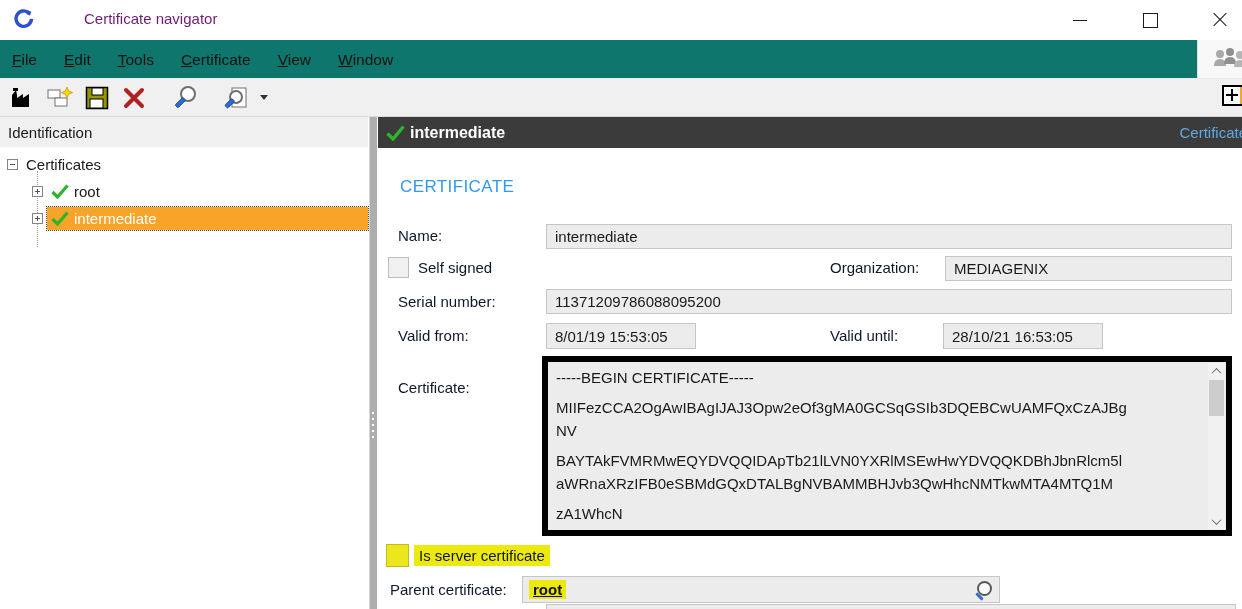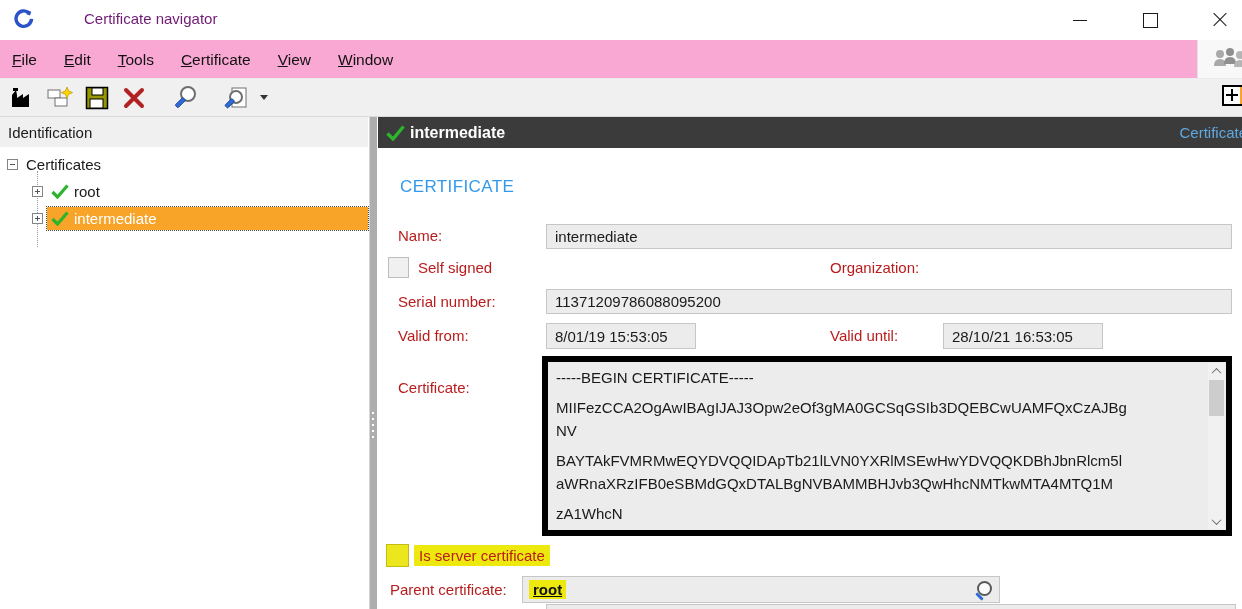--- a/index.html
+++ b/index.html
@@ -10,21 +10,21 @@
   .app-icon{position:absolute;left:13px;top:9px;width:21px;height:21px;}
   .window-title{position:absolute;left:40px;top:10px;font-size:15px;color:#701a75;margin-left:44px;}
   .winbtn{position:absolute;top:0;width:44px;height:40px;display:flex;align-items:center;justify-content:center;}
   .winbtn.min{left:1058px}.winbtn.max{left:1128px}.winbtn.close{left:1198px}
   .glyph-min{width:14px;height:0;border-top:1.6px solid #1a1a1a;}
   .glyph-max{width:13px;height:13px;border:1.4px solid #1a1a1a;}
   .glyph-close{position:relative;width:16px;height:16px;}
   .glyph-close::before,.glyph-close::after{content:"";position:absolute;left:-1px;top:7px;width:18px;height:0;border-top:1.5px solid #1a1a1a;}
   .glyph-close::before{transform:rotate(45deg);}  .glyph-close::after{transform:rotate(-45deg);}
   
-  .menubar{position:absolute;left:0;top:40px;width:100%;height:39px;background:#f9a8d4;border-bottom:1px solid #ececec;box-sizing:border-box;}
+  .menubar{position:absolute;left:0;top:40px;width:100%;height:39px;background:#0f766e;border-bottom:1px solid #ececec;box-sizing:border-box;}
   .menu-items{position:absolute;left:8px;top:0;height:39px;display:flex;align-items:center;}
   .menu-item{display:inline-block;font-size:15.5px;color:#111;margin-right:19px;padding:2px 4px;cursor:default;}
   .menu-item::first-letter{text-decoration:underline;}
   .menubar-right{position:absolute;left:1197px;top:0;width:45px;height:38px;background:#f8f8f8;border-left:1px solid #e2e2e2;}
   .users-icon{position:absolute;left:14px;top:6px;}
   
   .toolbar{position:absolute;left:0;top:79px;width:100%;height:38px;background:#f0f0f0;border-bottom:1px solid #d9d9d9;box-sizing:border-box;}
   .tool-group{position:absolute;left:8px;top:0;height:37px;display:flex;align-items:center;}
   .tool{width:30px;height:30px;display:flex;align-items:center;justify-content:center;margin-right:7px;}
   .tool.sp{margin-left:14px;}
@@ -50,21 +50,21 @@
   .expander.plus::after{content:"";position:absolute;left:4px;top:2px;width:1px;height:5px;background:#555;}
   .row-body{display:flex;align-items:center;gap:5px;flex:1;padding:3px 4px;margin-left:4px;}
   .tree-item.selected .row-body{background:#F7A428;color:#fff;outline:1px dotted #4a4a4a;}
   .tree-connector{position:absolute;left:37px;top:20px;height:76px;width:0;border-left:1px dotted #9a9a9a;}
   .root-label{margin-left:8px;}
   
   .panel-header{position:absolute;left:0;top:0;width:100%;height:31px;background:#3B3B3B;display:flex;align-items:center;padding-left:8px;box-sizing:border-box;}
   .panel-header .title{color:#fff;font-weight:bold;font-size:16px;margin-left:5px;}
   .panel-header .right-label{position:absolute;right:-5px;color:#5FA8E0;font-size:15px;}
   .section-title{position:absolute;left:22px;top:60px;font-size:17px;letter-spacing:.4px;color:#3399EA;}
-  .flabel{position:absolute;font-size:15px;color:#b91c1c;white-space:nowrap;}
+  .flabel{position:absolute;font-size:15px;color:#0f172a;white-space:nowrap;}
   .field{position:absolute;background:#ececec;border:1px solid #c6c6c6;box-sizing:border-box;font-size:15px;color:#1a1a1a;display:flex;align-items:center;padding:0 8px;overflow:hidden;white-space:nowrap;}
   .checkbox{position:absolute;width:21px;height:21px;background:#f0f0f0;border:1px solid #bdbdbd;box-sizing:border-box;}
   .checkbox.yellow{background:#ece71c;border-color:#c2bc13;}
   .hl{background:#EDE90F;padding:2px 5px;}
   .cert-box{position:absolute;left:164px;top:239px;width:690px;height:180px;background:#ececec;border:6px solid #000000;box-sizing:border-box;overflow:hidden;}
   .cert-text{position:absolute;left:8px;top:4px;right:22px;bottom:0;font-size:15px;line-height:23px;}
   .cert-line{white-space:nowrap;overflow:hidden;}
   .cert-line:nth-child(even){margin-top:7px;}
   .vscroll{position:absolute;right:1px;top:1px;bottom:1px;width:17px;background:#f1f1f1;}
   .sb-btn{position:absolute;left:0;width:17px;height:16px;display:flex;align-items:center;justify-content:center;}
@@ -227,20 +227,21 @@
     </div>
 
     <div class="section-title">CERTIFICATE</div>
 
     <div class="flabel" style="left:20px;top:110px;">Name:</div>
     <div class="field" style="left:168px;top:107px;width:686px;height:25px;">intermediate</div>
 
     <span class="checkbox" style="left:10px;top:140px;"></span>
     <div class="flabel" style="left:40px;top:142px;">Self signed</div>
     <div class="flabel" style="left:452px;top:142px;">Organization:</div>
+    <div class="field" style="left:567px;top:139px;width:287px;height:25px;">MEDIAGENIX</div>
 
     <div class="flabel" style="left:20px;top:176px;">Serial number:</div>
     <div class="field" style="left:168px;top:172px;width:686px;height:25px;">11371209786088095200</div>
 
     <div class="flabel" style="left:20px;top:210px;">Valid from:</div>
     <div class="field" style="left:168px;top:206px;width:150px;height:26px;">8/01/19 15:53:05</div>
     <div class="flabel" style="left:452px;top:210px;">Valid until:</div>
     <div class="field" style="left:565px;top:206px;width:160px;height:26px;">28/10/21 16:53:05</div>
 
     <div class="flabel" style="left:20px;top:244px;margin-top:18px;">Certificate:</div>

